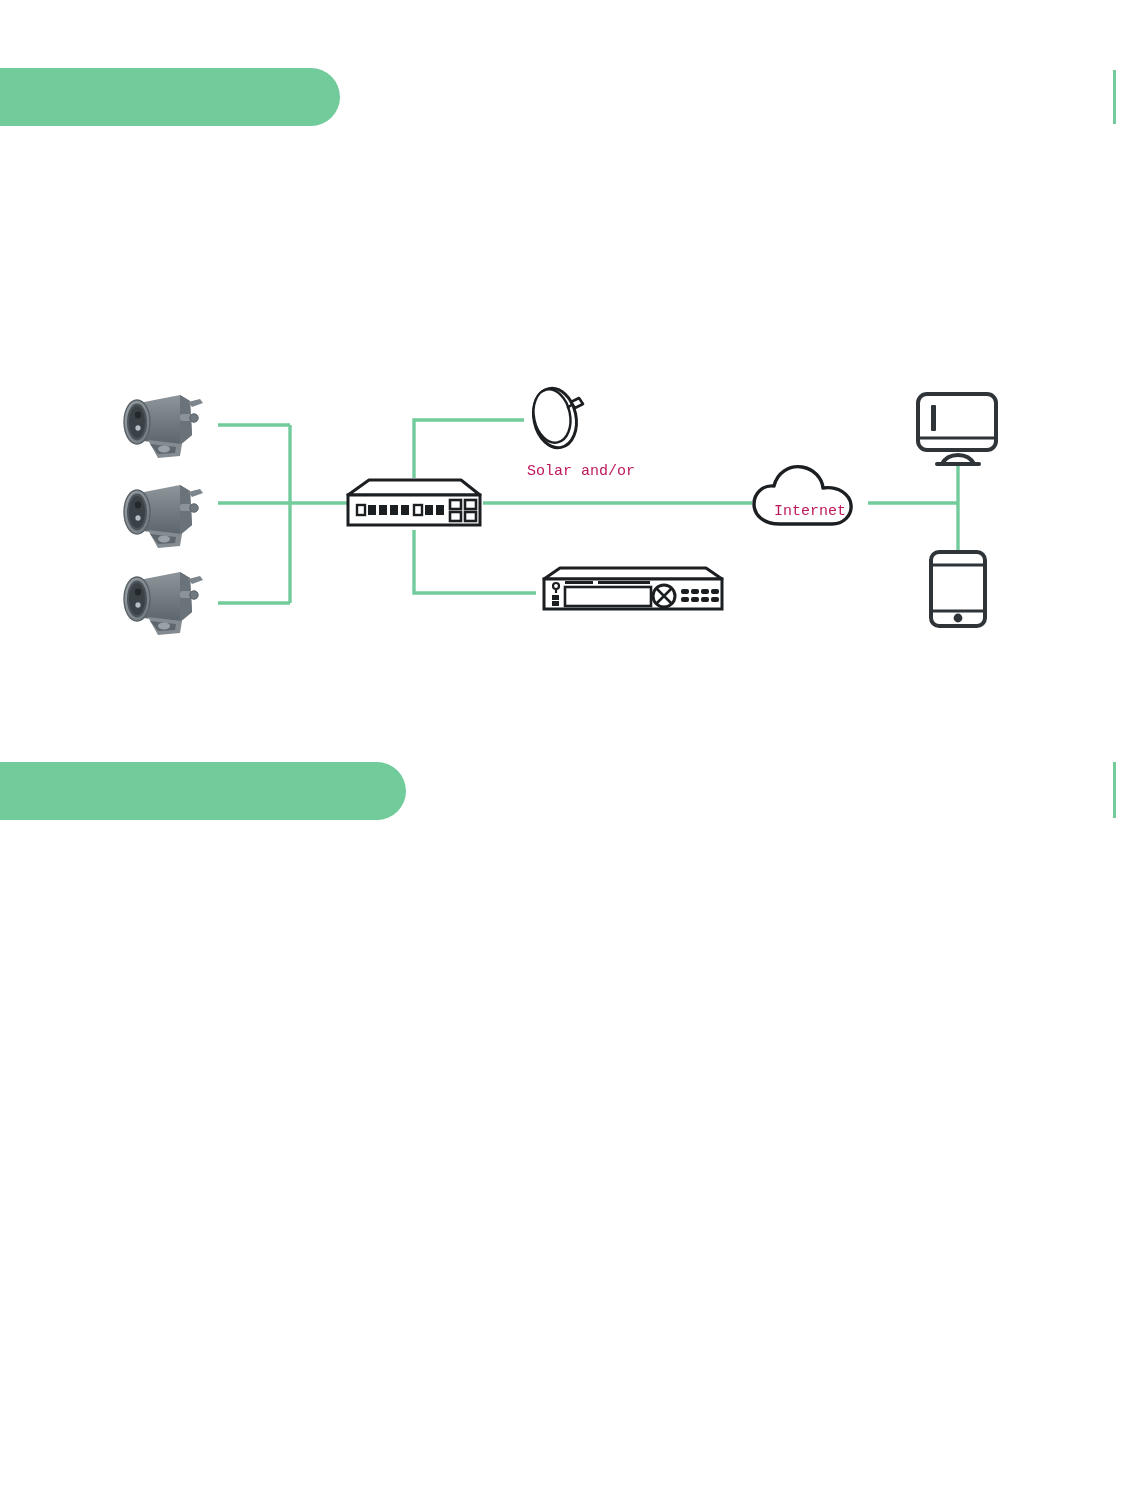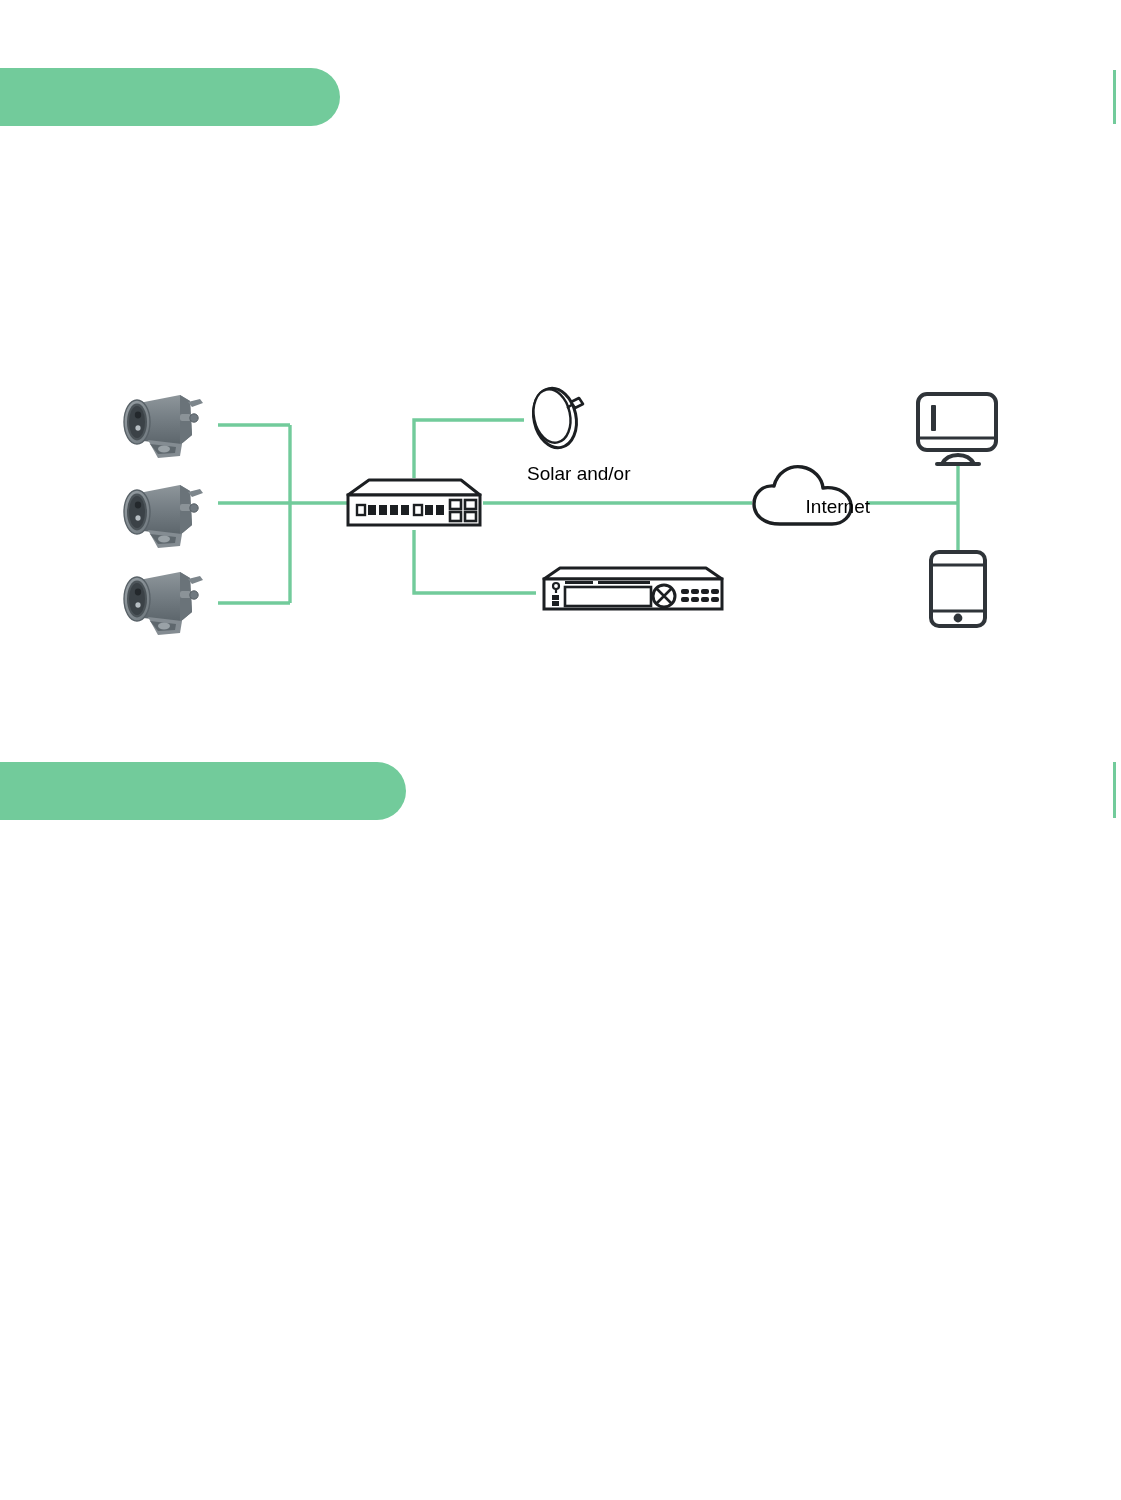--- a/index.html
+++ b/index.html
@@ -77,31 +77,32 @@
 
   .switch-node { left: 345px; top: 118px; width: 138px; height: 50px; }
   .dish-node   { left: 527px; top: 20px;  width: 64px;  height: 72px; }
   .dvr-node    { left: 540px; top: 205px; width: 186px; height: 50px; }
   .cloud-node  { left: 750px; top: 100px; width: 120px; height: 72px; }
   .monitor-node{ left: 912px; top: 30px;  width: 92px;  height: 78px; }
   .tablet-node { left: 925px; top: 188px; width: 66px;  height: 82px; }
 
   .node-label {
     position: absolute;
-    font-size: 19px;
+    font-size: 15px;
     line-height: 1.2;
-    color: #000000;
+    color: #be185d;
     white-space: nowrap;
+    font-family: Liberation Mono, monospace;
   }
   .label-solar { left: 527px; top: 103px; }
   .label-internet {
     left: 750px;
-    top: 136px;
+    top: 143px;
     width: 120px;
-    text-align: right;
+    text-align: center;
   }
 
   .wire { stroke: #72cb9b; stroke-width: 3.4; fill: none; }
 </style>
 </head>
 <body>
 
 <div class="page">
 
   <div class="section-bar bar-top"></div>

